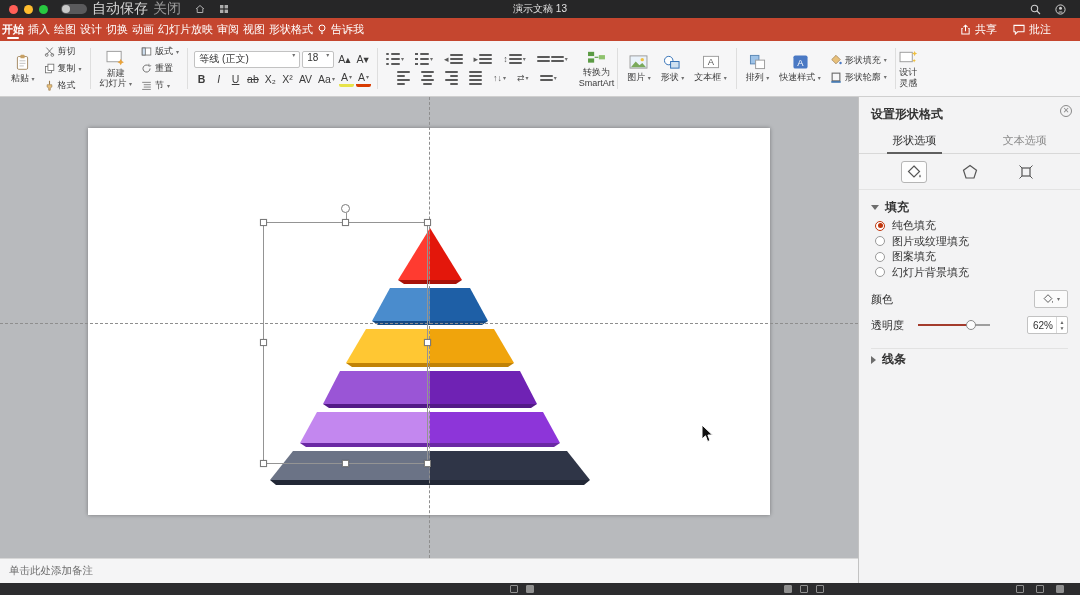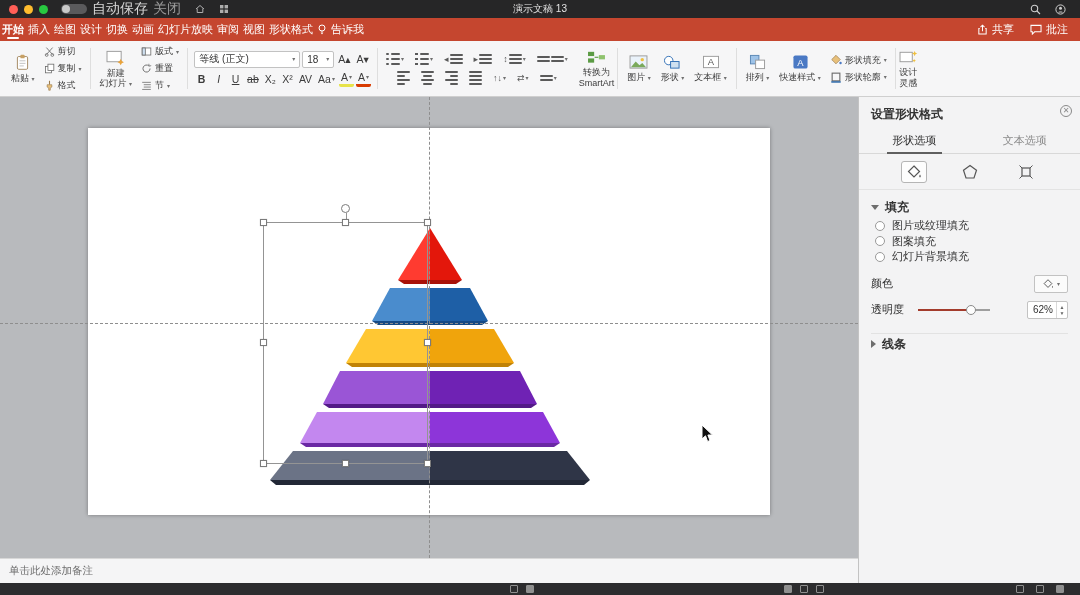--- a/index.html
+++ b/index.html
@@ -17,33 +17,33 @@
 .as-state{color:#9a9a9a}
 .tb-ic{margin-left:14px;opacity:.8}
 .tb-title{position:absolute;left:50%;transform:translateX(-50%);font-size:10px;color:#e4e4e4}
 .tb-right{margin-left:auto;display:flex;align-items:center;gap:14px;padding-right:14px}
 
 .tabbar{position:absolute;top:18px;left:0;right:0;height:23px;background:#c5462f;display:flex;align-items:stretch;color:#fff;z-index:40}
 .tabs{display:flex;align-items:stretch}
 .tab{padding:0 2px;display:flex;align-items:center;gap:4px;font-size:11px;position:relative;white-space:nowrap}
 .tab.active{font-weight:bold}
 .tab.active::after{content:"";position:absolute;left:7px;right:7px;bottom:2px;height:2px;background:#fff;border-radius:1px}
-.tab-actions{margin-left:auto;display:flex;align-items:center;gap:16px;padding-right:12px}
+.tab-actions{margin-left:auto;display:flex;align-items:center;gap:16px;padding-right:29px}
 .tab-action{display:flex;align-items:center;gap:4px;font-size:11px}
 
 .ribbon{position:absolute;top:41px;left:0;right:0;height:56px;background:#f6f6f7;border-bottom:1px solid #cfcfcf;display:flex;align-items:stretch;padding:2px 2px;z-index:30}
 .group{display:flex;align-items:center;gap:4px;padding:0 6px}
 .gsep{width:1px;background:#dedede;margin:5px 0}
 .bigbtn{display:flex;flex-direction:column;align-items:center;justify-content:center;gap:2px;padding:2px 3px;border-radius:3px;font-size:9px;color:#3c3c3c;text-align:center;line-height:1.15}
 .stack{display:flex;flex-direction:column;justify-content:center;gap:2px}
 .smallbtn{display:flex;align-items:center;gap:3px;font-size:9px;color:#3c3c3c;padding:1px 2px;border-radius:2px;white-space:nowrap}
 .caret{font-size:6px;color:#707070;line-height:1}
 .col{display:flex;flex-direction:column;justify-content:center;gap:3px}
 .row{display:flex;align-items:center;gap:2px}
-.combo{border:1px solid #c2c2c2;background:#fff;height:17px;display:flex;align-items:center;justify-content:space-between;padding:0 4px;font-size:10px;border-radius:2px;color:#333;white-space:nowrap}
+.combo{border:1px solid #c2c2c2;background:#fff;height:17px;display:flex;align-items:flex-start;justify-content:space-between;padding:0 4px;font-size:10px;border-radius:2px;color:#333;white-space:nowrap}
 .w106{width:106px}.w32{width:32px}
 .tbtn{min-width:15px;height:16px;display:inline-flex;align-items:center;justify-content:center;font-size:10.5px;color:#3c3c3c;border-radius:2px;padding:0 2px;gap:1px}
 .tbtn.b{font-weight:bold}.tbtn.i{font-style:italic}.tbtn.u{text-decoration:underline}.tbtn.st{text-decoration:line-through}
 .tbtn.hl{border-bottom:3px solid #e7e34a}
 .tbtn.fc{border-bottom:3px solid #d83b01}
 .bars{display:flex;flex-direction:column;gap:2px;width:13px}
 .bars i{display:block;height:2px;background:#5a5a5a;border-radius:1px;width:100%}
 .bars.al i:nth-child(even){width:65%}
 .bars.ac i:nth-child(even){width:65%;margin:0 auto}
 .bars.ar i:nth-child(even){width:65%;margin-left:auto}
@@ -573,20 +573,24 @@
         </svg>
     </span>
   </div>
   <div class="pane-body">
     <div class="sec-head">
       <span class="chev"></span>
       <span>填充</span>
     </div>
     <div>
         <div class="fopt">
+          <span class="radio on"></span>
+          <span>纯色填充</span>
+        </div>
+        <div class="fopt">
           <span class="radio"></span>
           <span>图片或纹理填充</span>
         </div>
         <div class="fopt">
           <span class="radio"></span>
           <span>图案填充</span>
         </div>
         <div class="fopt">
           <span class="radio"></span>
           <span>幻灯片背景填充</span>

